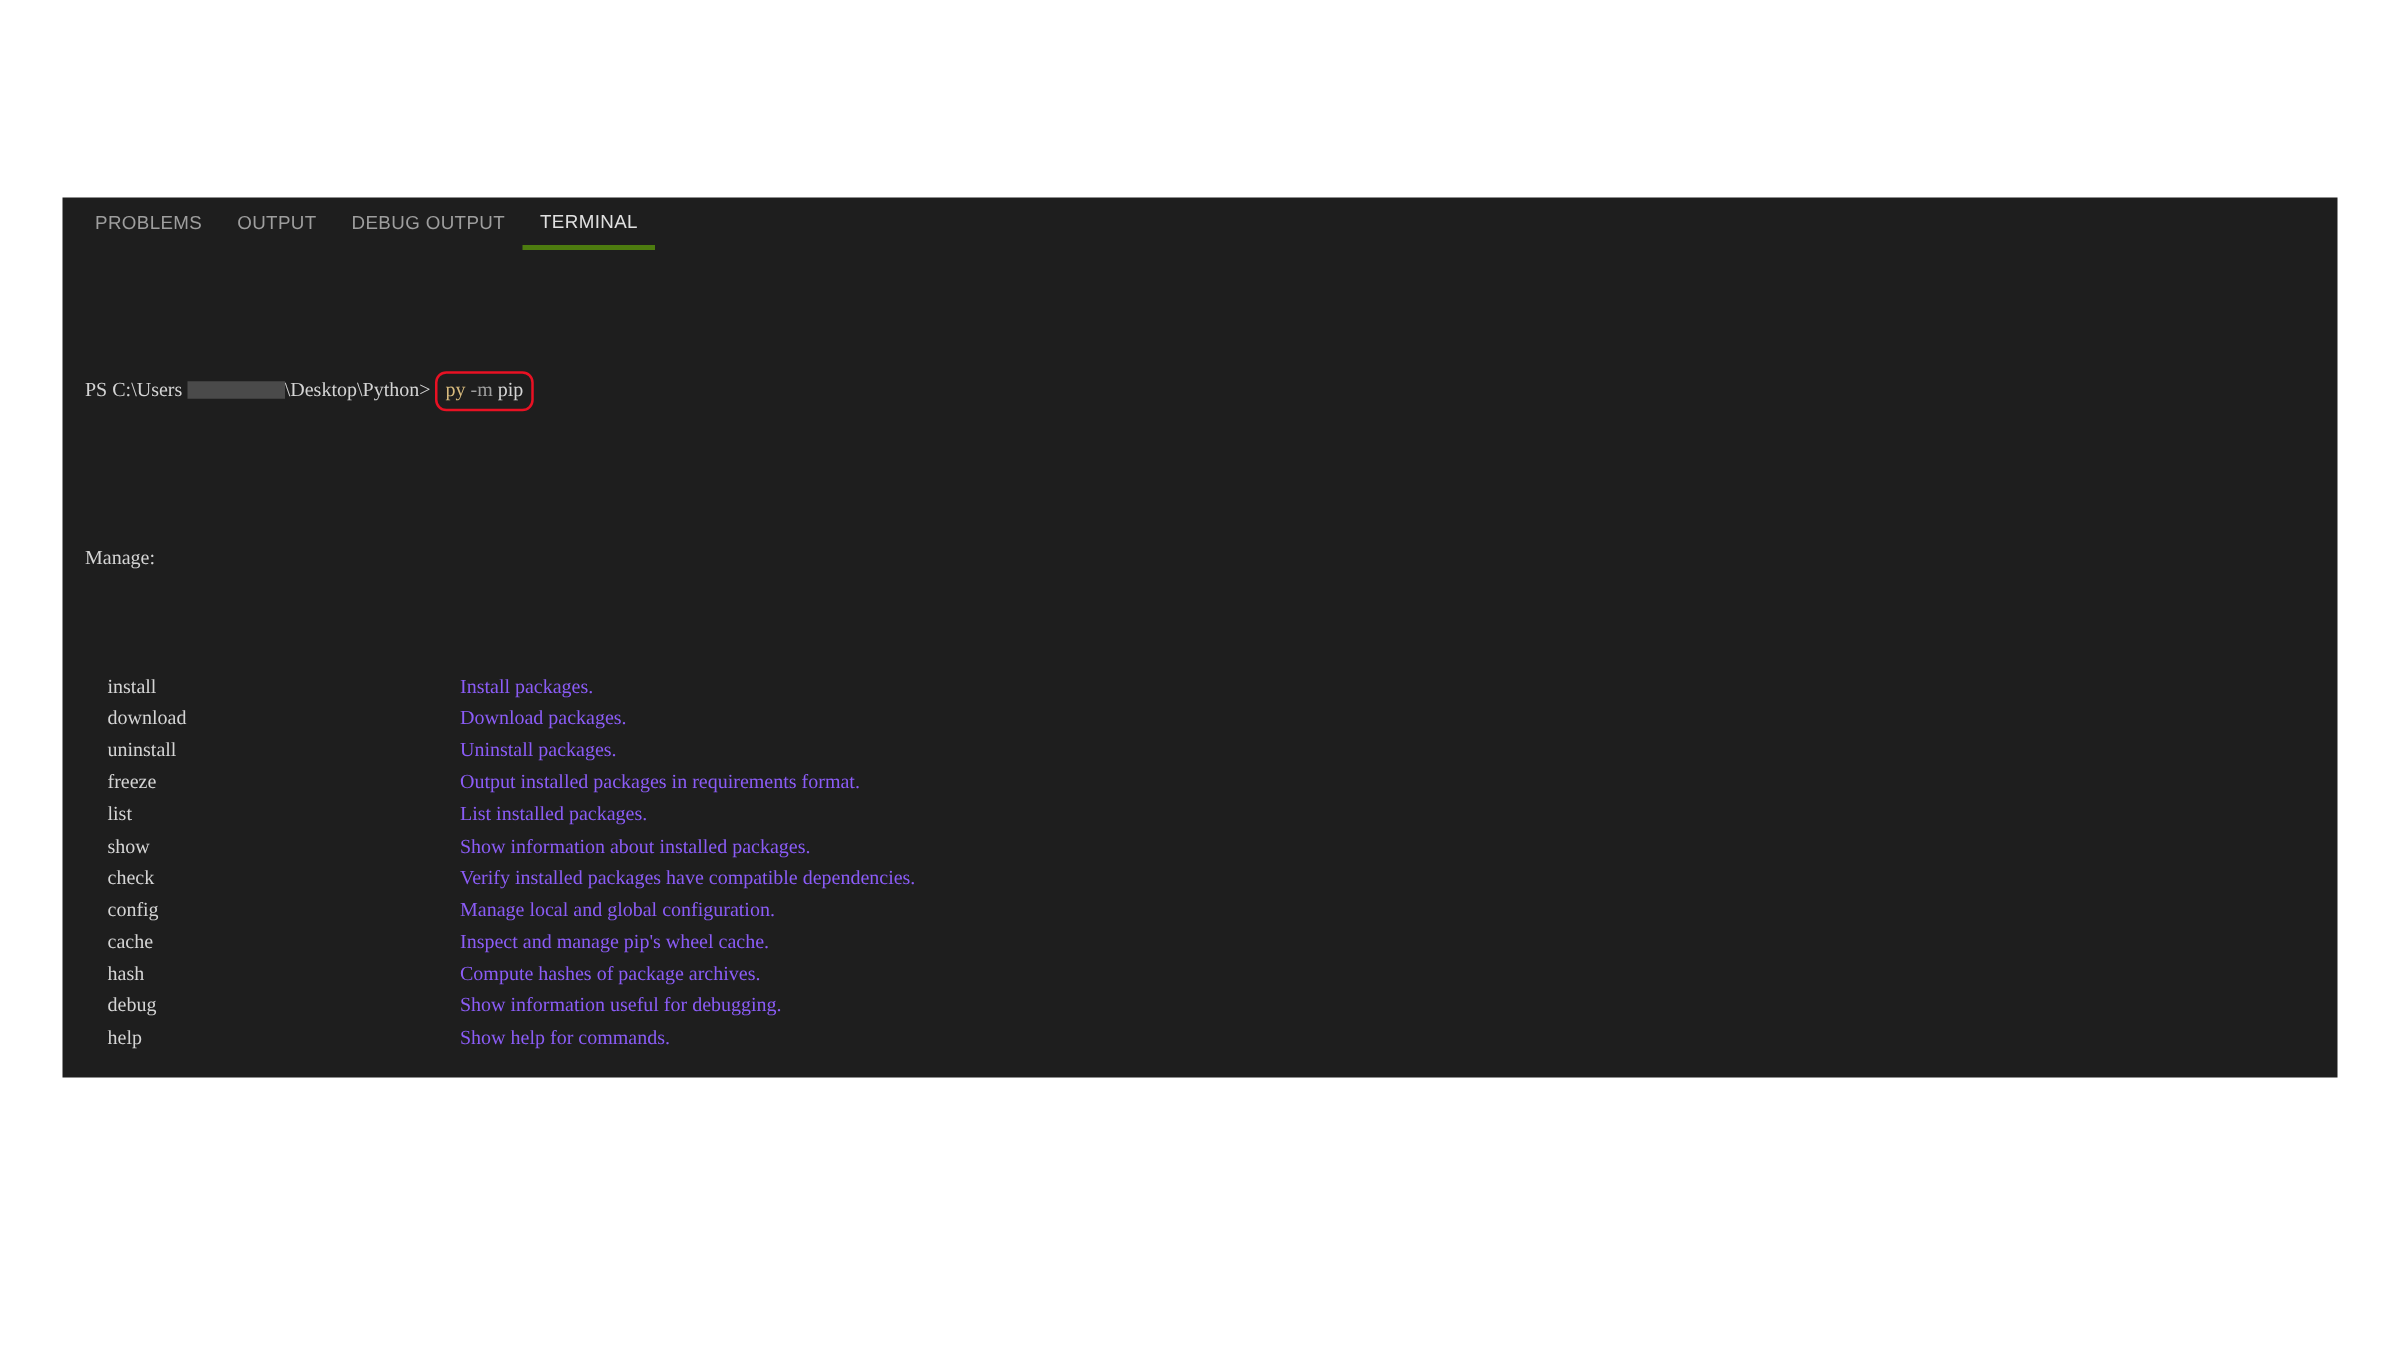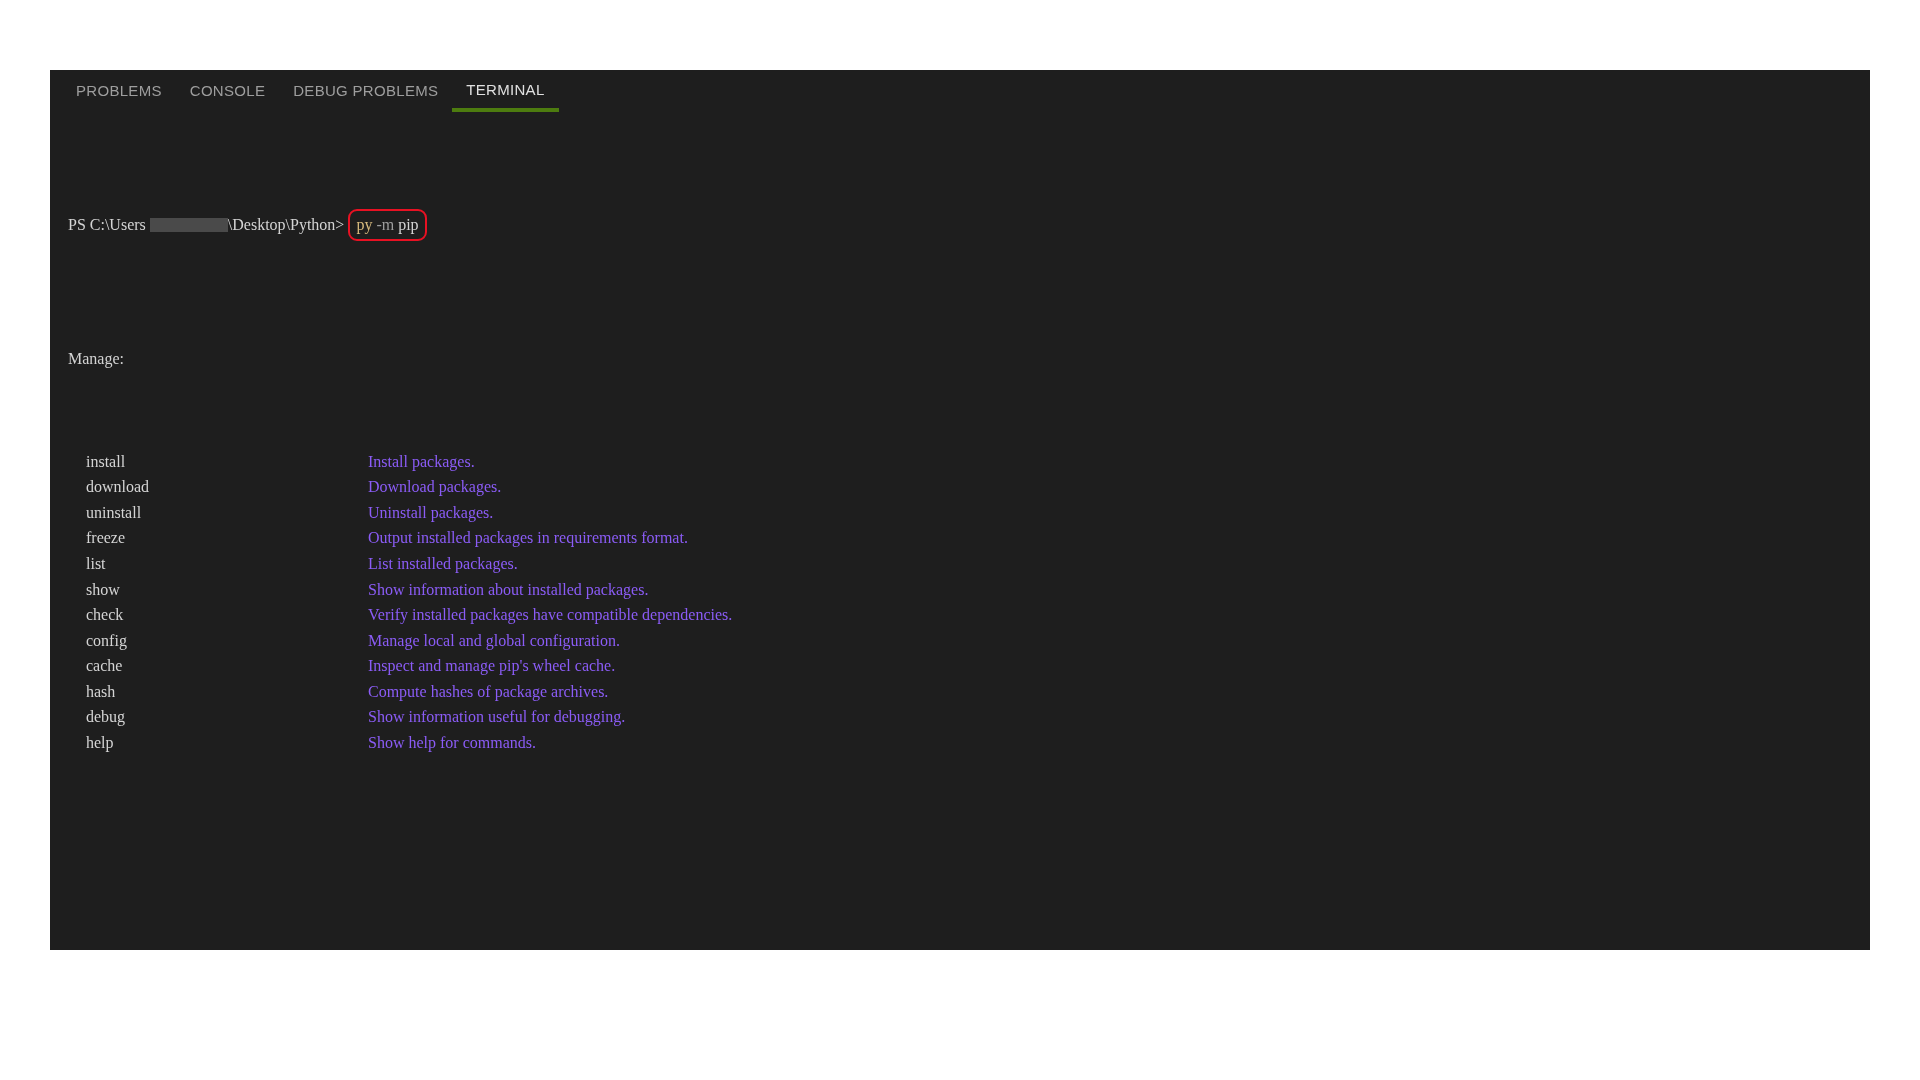--- a/index.html
+++ b/index.html
@@ -7,21 +7,21 @@
       font-family: Consolas, 'Courier New', monospace;
       background: #ffffff;
       width: 1920px;
       height: 1080px;
       display: flex;
       align-items: center;
       justify-content: center;
     }
     .vscode-window {
       width: 1820px;
-      height: 880px;
+      height: 704px;
       background: #1e1e1e;
       overflow: hidden;
       position: relative;
       margin-top: -60px;
     }
     .tab-bar {
       display: flex;
       gap: 0;
       padding: 0 12px;
       height: 42px;
@@ -75,22 +75,22 @@
     .cmd-desc { color: #8b5cf6; }
     .usage-line { padding-left: 18px; }
   </style>
 </head>
 <body>
 
 <div class="vscode-window">
 
   <div class="tab-bar">
     <div class="tab">PROBLEMS</div>
-    <div class="tab">CONSOLE</div>
-    <div class="tab">DEBUG PROBLEMS</div>
+    <div class="tab">OUTPUT</div>
+    <div class="tab">DEBUG OUTPUT</div>
     <div class="tab active">TERMINAL</div>
   </div>
 
   <div class="terminal-body">
 
     <div class="prompt-line"><span class="prompt-prefix">PS C:\Users</span> <span class="redacted small"></span><span class="prompt-prefix">\Desktop\Python&gt;</span> <span class="highlight-box"><span class="cmd-py">py</span> <span class="cmd-flag">-m</span> <span class="cmd-arg">pip</span></span></div>
 
     <div class="section-header">Manage:</div>
 
     <div id="commands-list"><div class="cmd-row"><div class="cmd-name">install</div><div class="cmd-desc">Install packages.</div></div><div class="cmd-row"><div class="cmd-name">download</div><div class="cmd-desc">Download packages.</div></div><div class="cmd-row"><div class="cmd-name">uninstall</div><div class="cmd-desc">Uninstall packages.</div></div><div class="cmd-row"><div class="cmd-name">freeze</div><div class="cmd-desc">Output installed packages in requirements format.</div></div><div class="cmd-row"><div class="cmd-name">list</div><div class="cmd-desc">List installed packages.</div></div><div class="cmd-row"><div class="cmd-name">show</div><div class="cmd-desc">Show information about installed packages.</div></div><div class="cmd-row"><div class="cmd-name">check</div><div class="cmd-desc">Verify installed packages have compatible dependencies.</div></div><div class="cmd-row"><div class="cmd-name">config</div><div class="cmd-desc">Manage local and global configuration.</div></div><div class="cmd-row"><div class="cmd-name">cache</div><div class="cmd-desc">Inspect and manage pip's wheel cache.</div></div><div class="cmd-row"><div class="cmd-name">hash</div><div class="cmd-desc">Compute hashes of package archives.</div></div><div class="cmd-row"><div class="cmd-name">debug</div><div class="cmd-desc">Show information useful for debugging.</div></div><div class="cmd-row"><div class="cmd-name">help</div><div class="cmd-desc">Show help for commands.</div></div></div>

